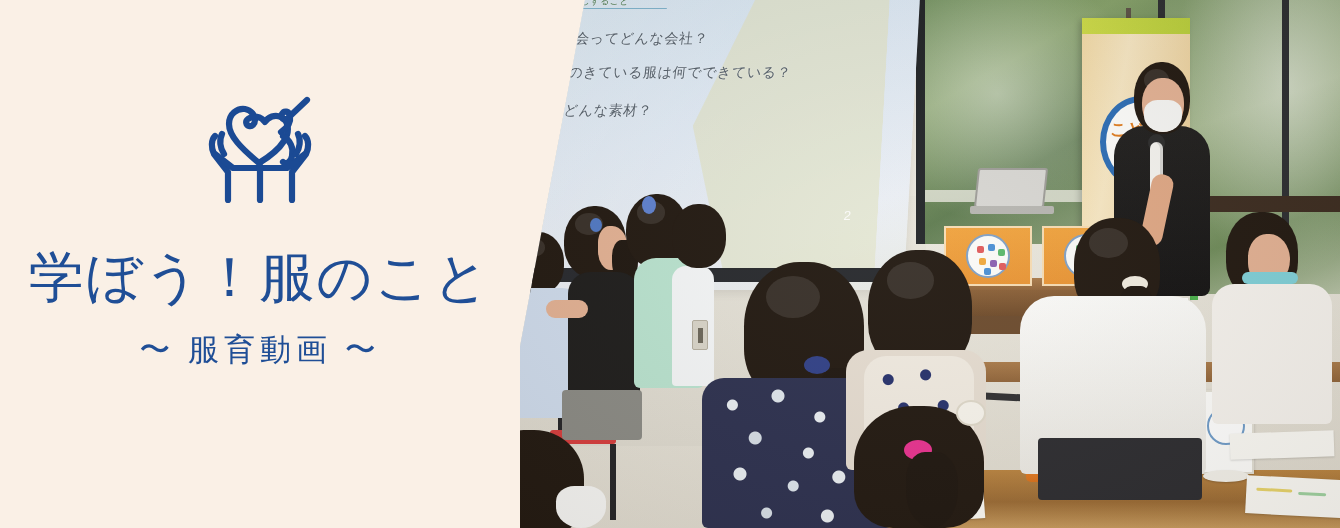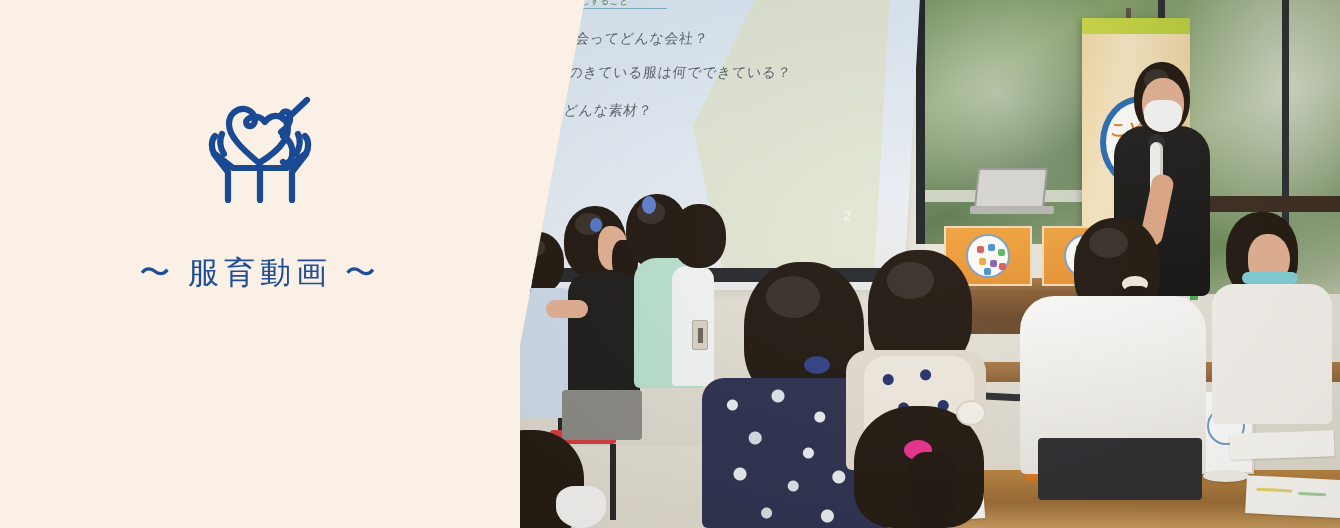--- a/index.html
+++ b/index.html
@@ -36,21 +36,21 @@
     margin-top: 40px;
     font-size: 55px;
     line-height: 1.1;
     letter-spacing: 2px;
     color: #1f4e96;
     font-weight: 400;
     white-space: nowrap;
     text-align: center;
   }
   #hero-subtitle {
-    margin-top: 44px;
+    margin-top: 20px;
     font-size: 31px;
     letter-spacing: 5px;
     color: #1f4e96;
     font-weight: 400;
     white-space: nowrap;
     text-align: right;
   }
 
   
   #photo-wrap {
@@ -524,16 +524,17 @@
         <path d="M20 76 L 38 90 L 62 90"></path>
 
         <path d="M110 58 C 114 62, 114 70, 111 76 L 97 94 L 97 122"></path>
         <path d="M103 56 C 106 62, 105 70, 101 76"></path>
         <path d="M110 76 L 92 90 L 68 90"></path>
 
         <path d="M65 88 L 65 122"></path>
       </g>
     </svg>
 
+    <div id="hero-title">学ぼう！服のこと</div>
     <div id="hero-subtitle">〜 服育動画 〜</div>
   </div>
 
 </div>
 
 </body></html>

